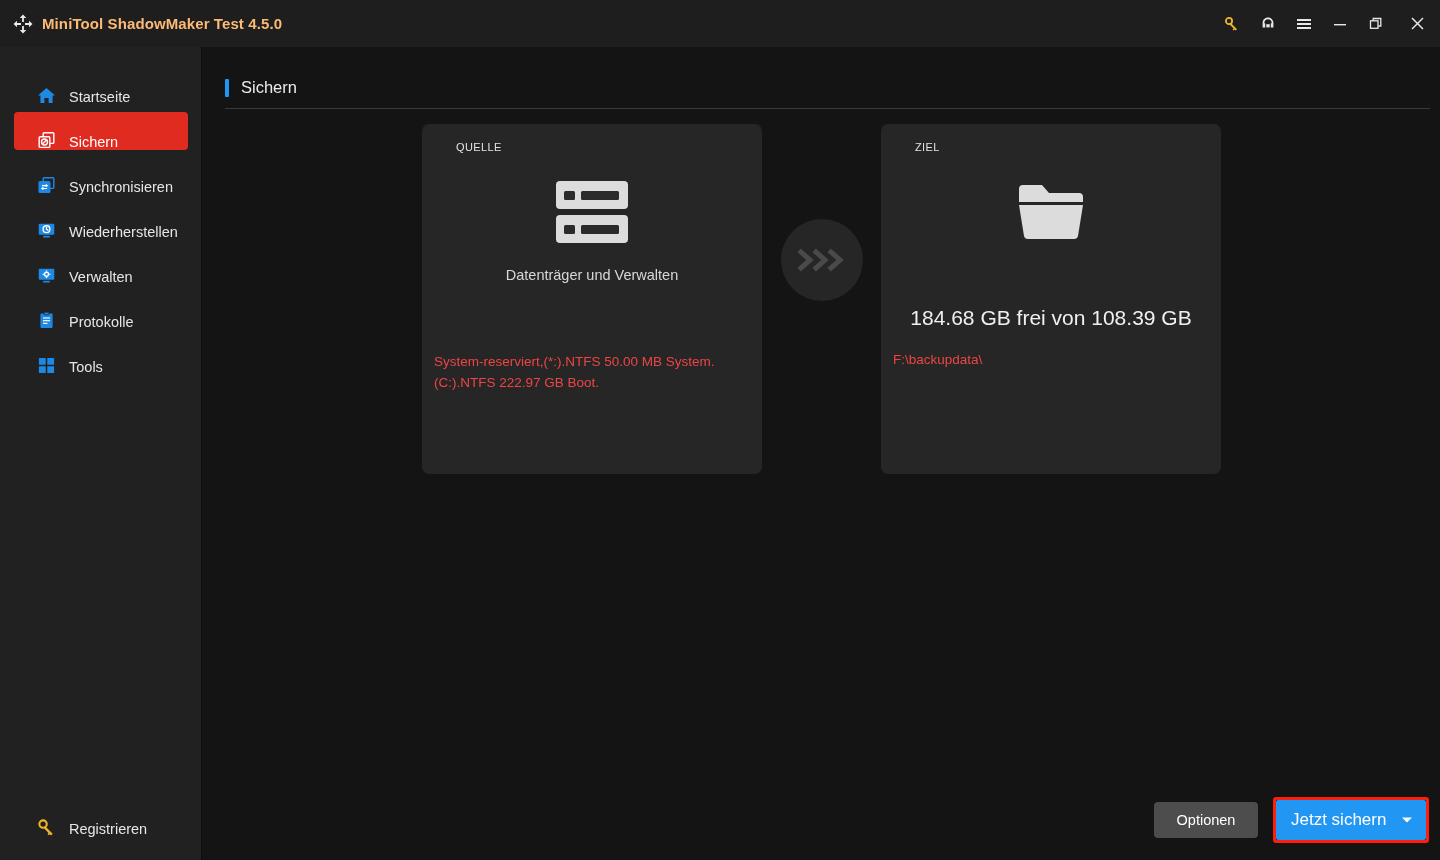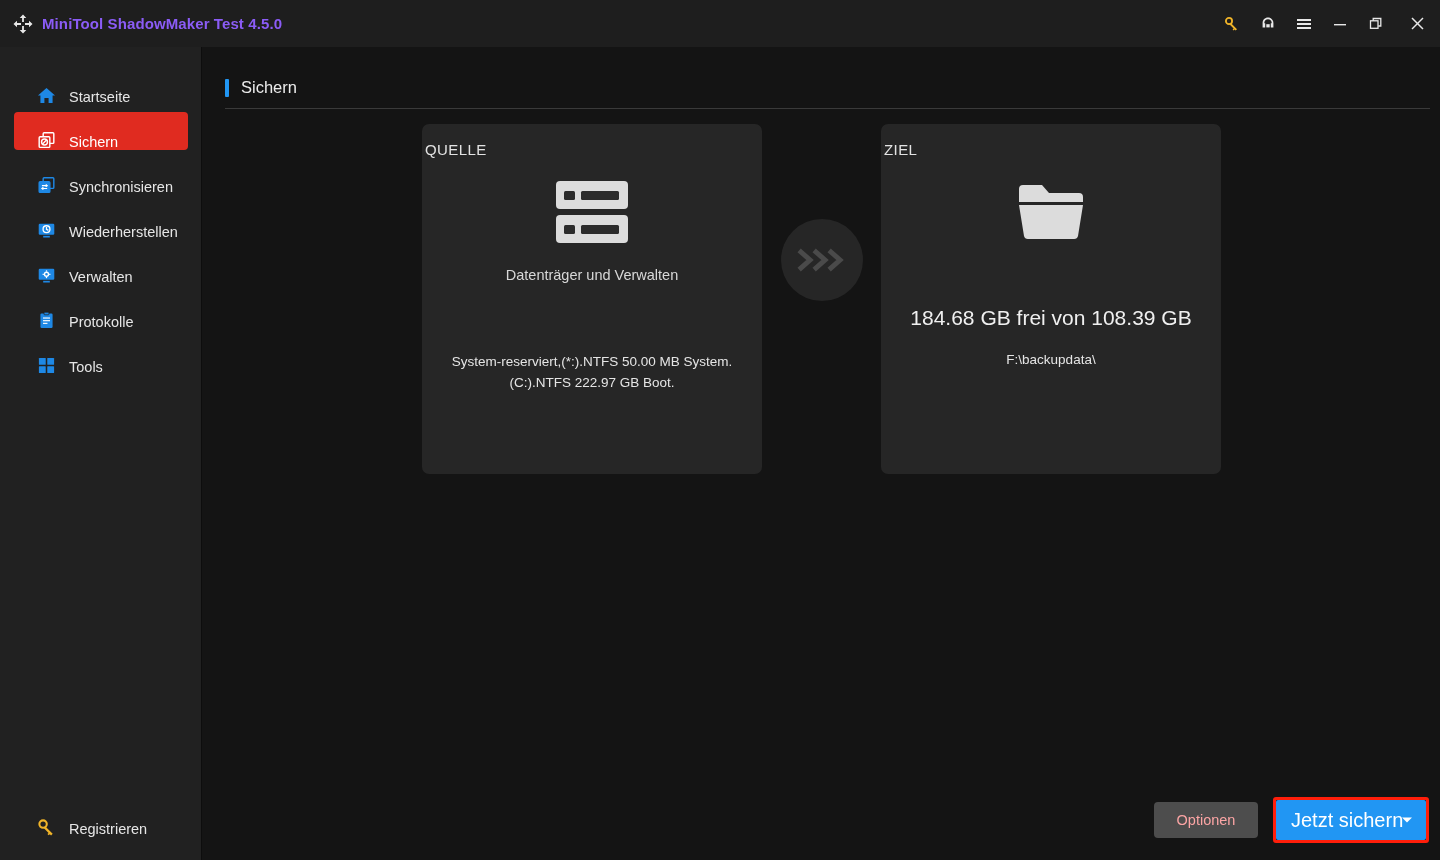--- a/index.html
+++ b/index.html
@@ -18,21 +18,21 @@
   
   #titlebar {
     position: absolute; top: 0; left: 0;
     width: 1440px; height: 47px;
     background: #1e1e1e;
     display: flex; align-items: center;
   }
   #titlebar .left { display: flex; align-items: center; padding-left: 12px; }
   #app-logo { width: 22px; height: 22px; margin-right: 8px; flex: 0 0 auto; }
   #app-title {
-    color: #8b5cf6; font-size: 15px; font-weight: bold;
+    color: #fdba74; font-size: 15px; font-weight: bold;
     letter-spacing: .1px; white-space: nowrap;
   }
   #titlebar .spacer { flex: 1 1 auto; }
   .tb-btn {
     width: 36px; height: 47px;
     display: flex; align-items: center; justify-content: center;
     cursor: default;
   }
   .tb-btn svg { display: block; }
   #win-close { width: 46px; }
@@ -92,75 +92,75 @@
   #cards { position: absolute; top: 77px; left: 0; width: 1237px; height: 350px; }
   .card {
     position: absolute; top: 0;
     width: 340px; height: 350px;
     background: #262626;
     border-radius: 7px;
   }
   #card-source { left: 219px; }
   #card-dest   { left: 678px; }
   .card-kicker {
-    position: absolute; top: 17px; left: 3px;
-    color: #e3e3e3; font-size: 15px; letter-spacing: .4px;
+    position: absolute; top: 17px; left: 34px;
+    color: #e3e3e3; font-size: 11px; letter-spacing: .4px;
   }
   .card-icon {
     position: absolute; top: 56px; left: 0; width: 340px;
     display: flex; justify-content: center;
   }
   .card-type {
     position: absolute; top: 143px; left: 0; width: 340px;
     text-align: center; color: #d8d8d8; font-size: 14.5px;
   }
   .card-size {
     position: absolute; top: 182px; left: 0; width: 340px;
     text-align: center; color: #f0f0f0; font-size: 21px;
   }
   .card-detail {
     position: absolute; top: 227px; left: 12px; width: 316px;
-    text-align: center; color: #e5e5e5; font-size: 13.5px; line-height: 21px;
+    color: #ef4444; font-size: 13.5px; line-height: 21px;
   }
   #card-dest .card-detail { top: 225px; }
 
   
   #arrow-circle {
     position: absolute; top: 95px; left: 578px;
     width: 82px; height: 82px; border-radius: 50%;
     background: #262626;
     display: flex; align-items: center; justify-content: center;
   }
 
   
   #footer { position: absolute; left: 0; bottom: 0; width: 1237px; height: 90px; }
   #btn-optionen {
     position: absolute; right: 182px; bottom: 22px;
     width: 104px; height: 36px;
     background: #4d4d4d; border: none; border-radius: 4px;
-    color: #fca5a5; font-size: 14.5px;
+    color: #ffffff; font-size: 14.5px;
     font-family: "Liberation Sans", sans-serif;
     cursor: default;
   }
   #btn-backup-wrap {
     position: absolute; right: 11px; bottom: 17px;
     width: 156px; height: 46px;
     border: 3px solid #ff1e0a;
     border-radius: 3px;
     display: flex; align-items: center; justify-content: center;
   }
   #btn-backup {
     position: relative;
     width: 150px; height: 40px;
     background: #2196f3; border: none; border-radius: 2px;
     display: flex; align-items: center;
     cursor: default;
   }
   #btn-backup-label {
-    color: #ffffff; font-size: 20px; padding-left: 15px;
+    color: #ffffff; font-size: 17px; padding-left: 15px;
   }
   #btn-backup-caret {
     position: absolute; right: 14px; top: 50%;
     transform: translateY(-50%);
     width: 0; height: 0;
     border-left: 5px solid transparent;
     border-right: 5px solid transparent;
     border-top: 5px solid #ffffff;
   }
 </style>

